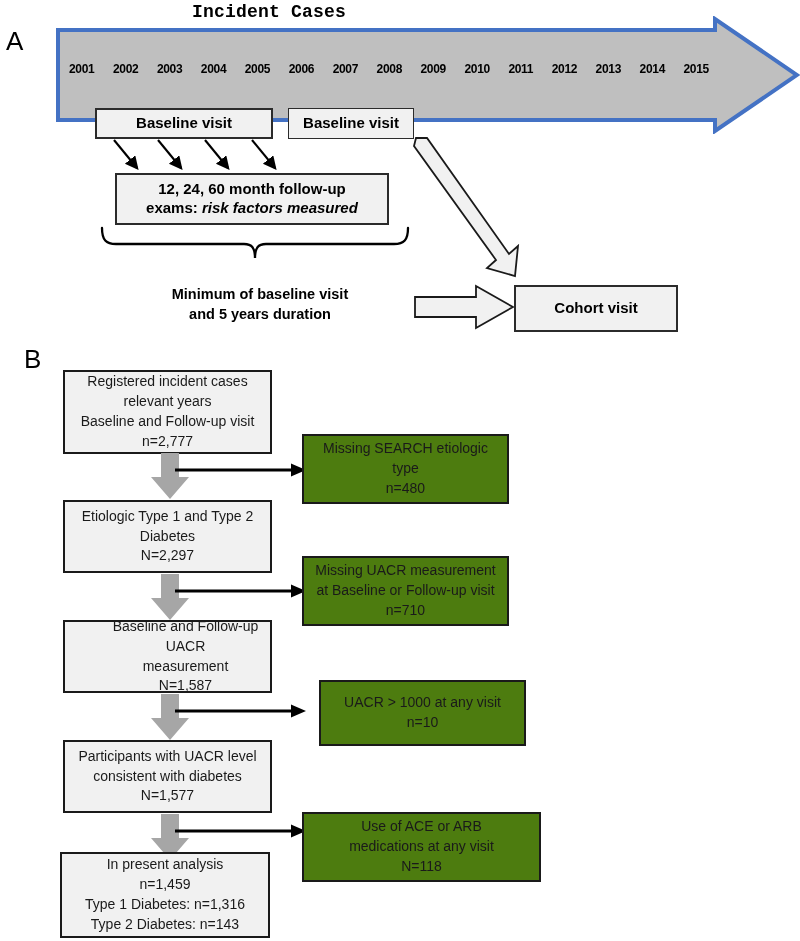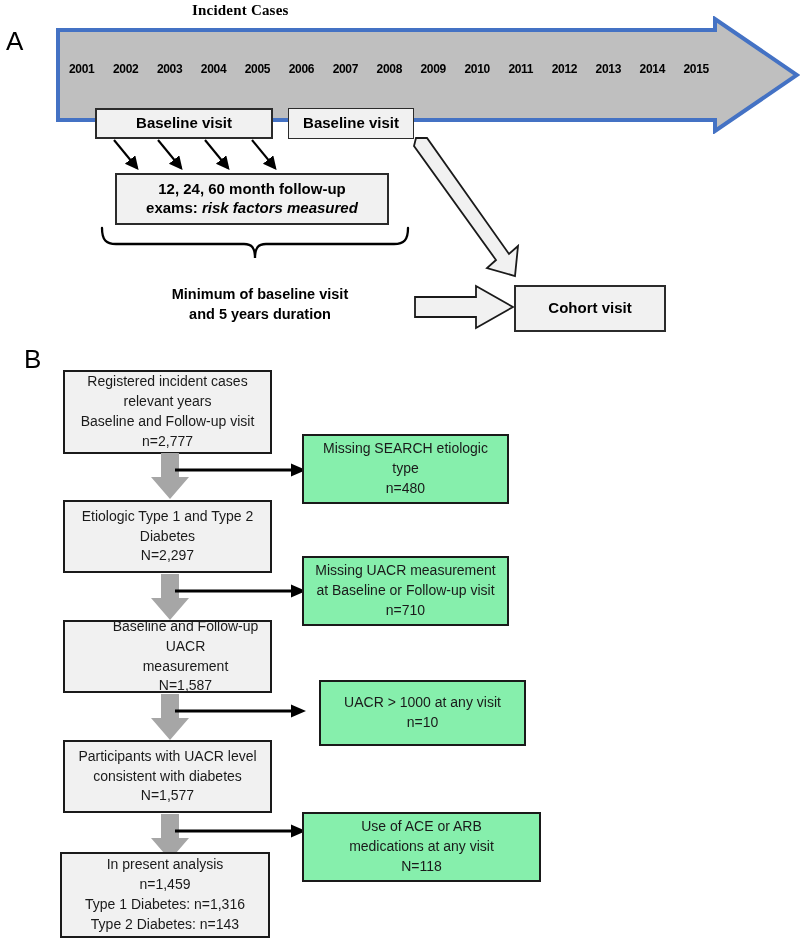--- a/index.html
+++ b/index.html
@@ -13,22 +13,22 @@
   .abs{position:absolute;}
 
   
   .panel-letter{
     font-size:26px;line-height:26px;font-weight:400;
     font-family:"Liberation Sans", sans-serif;
   }
 
   
   .incident-title{
-    font-size:15px;font-weight:bold;letter-spacing:.2px;
-    font-family:Liberation Serif, serif;
+    font-size:18px;font-weight:bold;letter-spacing:.2px;
+    font-family:Liberation Mono, monospace;
   }
   #timeline-arrow{left:55px;top:16px;width:745px;height:118px;}
   .years-row{
     position:absolute;left:14px;top:38px;width:640px;height:30px;
     display:flex;justify-content:space-between;align-items:center;
   }
   .year{
     font-size:12px;font-weight:bold;color:#000;
     font-family:"Liberation Sans", sans-serif;
     letter-spacing:-0.3px;
@@ -53,21 +53,21 @@
   
   .boxB{
     box-sizing:border-box;
     background:#f1f1f1;border:2.5px solid #1a1a1a;
     display:flex;align-items:center;justify-content:center;
     text-align:center;
     font-size:14px;line-height:1.42;
     font-family:"Liberation Sans", sans-serif;
     color:#1a1a1a;
   }
-  .boxB.white{background:#86efac;border-width:2.5px;align-items:center;}
+  .boxB.white{background:#4d7c0f;border-width:2.5px;align-items:center;}
   .boxB .inner{padding:0 6px;}
 </style>
 </head>
 <body>
 
 <div id="root">
 
   <div class="abs panel-letter" style="left:6px;top:28px;">A</div>
 
   <div class="abs incident-title" style="left:192px;top:2px;">Incident Cases</div>
@@ -145,21 +145,21 @@
       <polygon points="8,2 19,2 101,118 110,110 107,140 79,132 88,124 6,10" fill="#f1f1f1" stroke="#1a1a1a" stroke-width="1.8" stroke-linejoin="miter"></polygon>
     </svg>
   </div>
 
   <div class="abs" style="left:412px;top:284px;width:104px;height:46px;">
     <svg width="104" height="46" viewBox="0 0 104 46" style="display:block;">
       <polygon points="3,13 64,13 64,2 101,23 64,44 64,33 3,33" fill="#f1f1f1" stroke="#1a1a1a" stroke-width="1.8" stroke-linejoin="miter"></polygon>
     </svg>
   </div>
 
-  <div class="abs boxA" style="left:514px;top:285px;width:152px;height:47px;align-items:center;">
+  <div class="abs boxA" style="left:514px;top:285px;width:164px;height:47px;align-items:center;">
     <span>Cohort visit</span>
   </div>
 
   <div class="abs panel-letter" style="left:24px;top:346px;">B</div>
 
   <div class="abs boxB" style="left:63px;top:370px;width:209px;height:84px;">
     <div class="inner">
       <div>Registered incident cases</div>
       <div>relevant years</div>
       <div>Baseline and  Follow-up visit</div>

